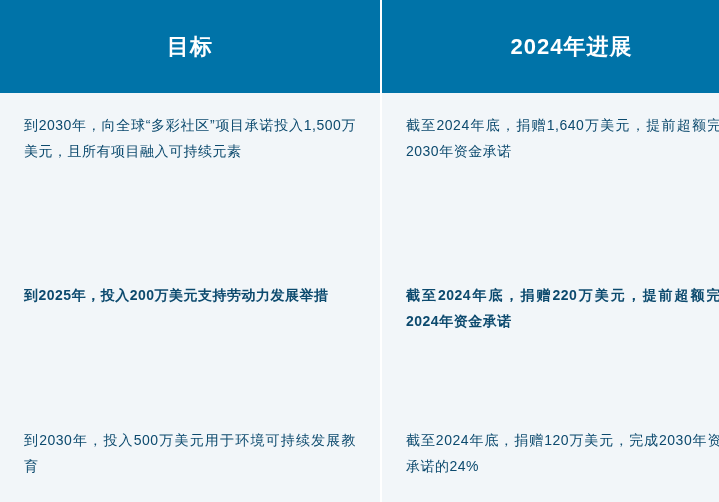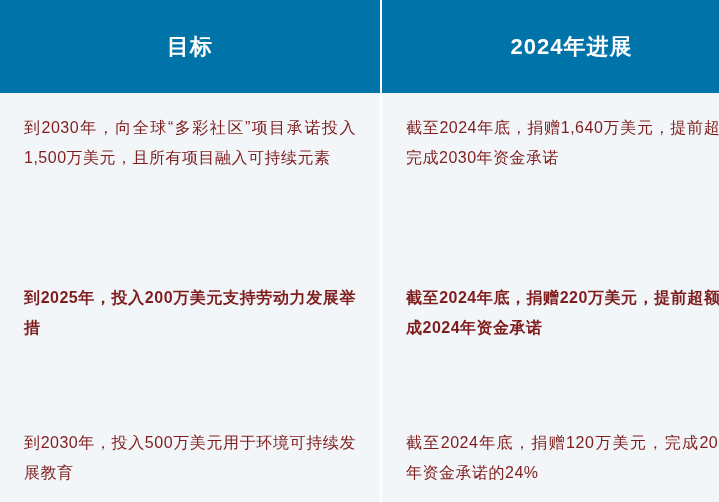--- a/index.html
+++ b/index.html
@@ -31,22 +31,22 @@
   }
   .header-row th.col-goal {
     width: 360px;
     border-right: 2px solid #ffffff;
   }
   .header-row th.col-progress {
     width: 359px;
   }
   .body-row td {
     background: #f2f6f9;
-    color: #7f1d1d;
-    font-size: 16px;
+    color: #0c4a6e;
+    font-size: 14px;
     line-height: 1.85;
     vertical-align: top;
     padding: 20px 24px 8px 24px;
     text-align: justify;
     text-justify: inter-character;
     letter-spacing: 0.5px;
   }
   .body-row td.col-goal {
     border-right: 2px solid #ffffff;
   }

